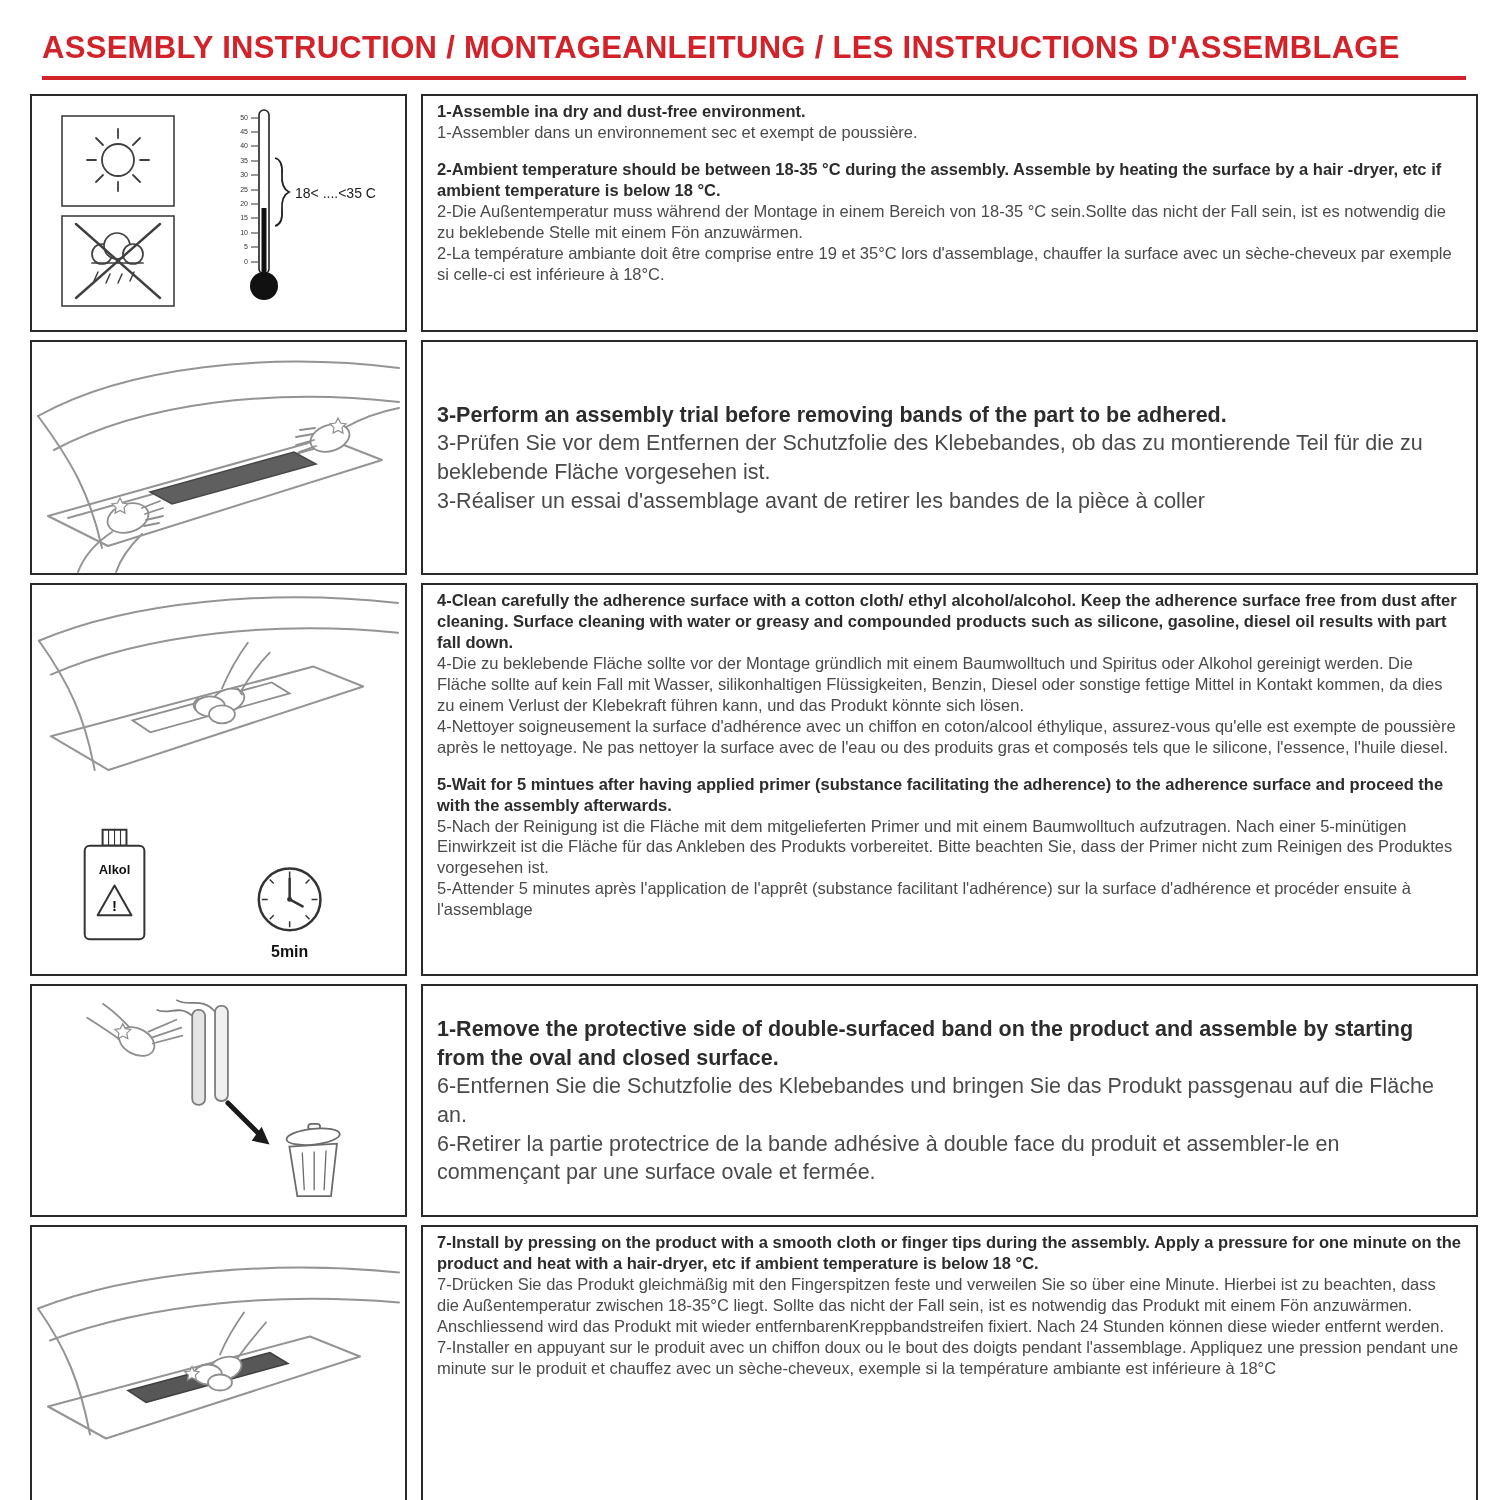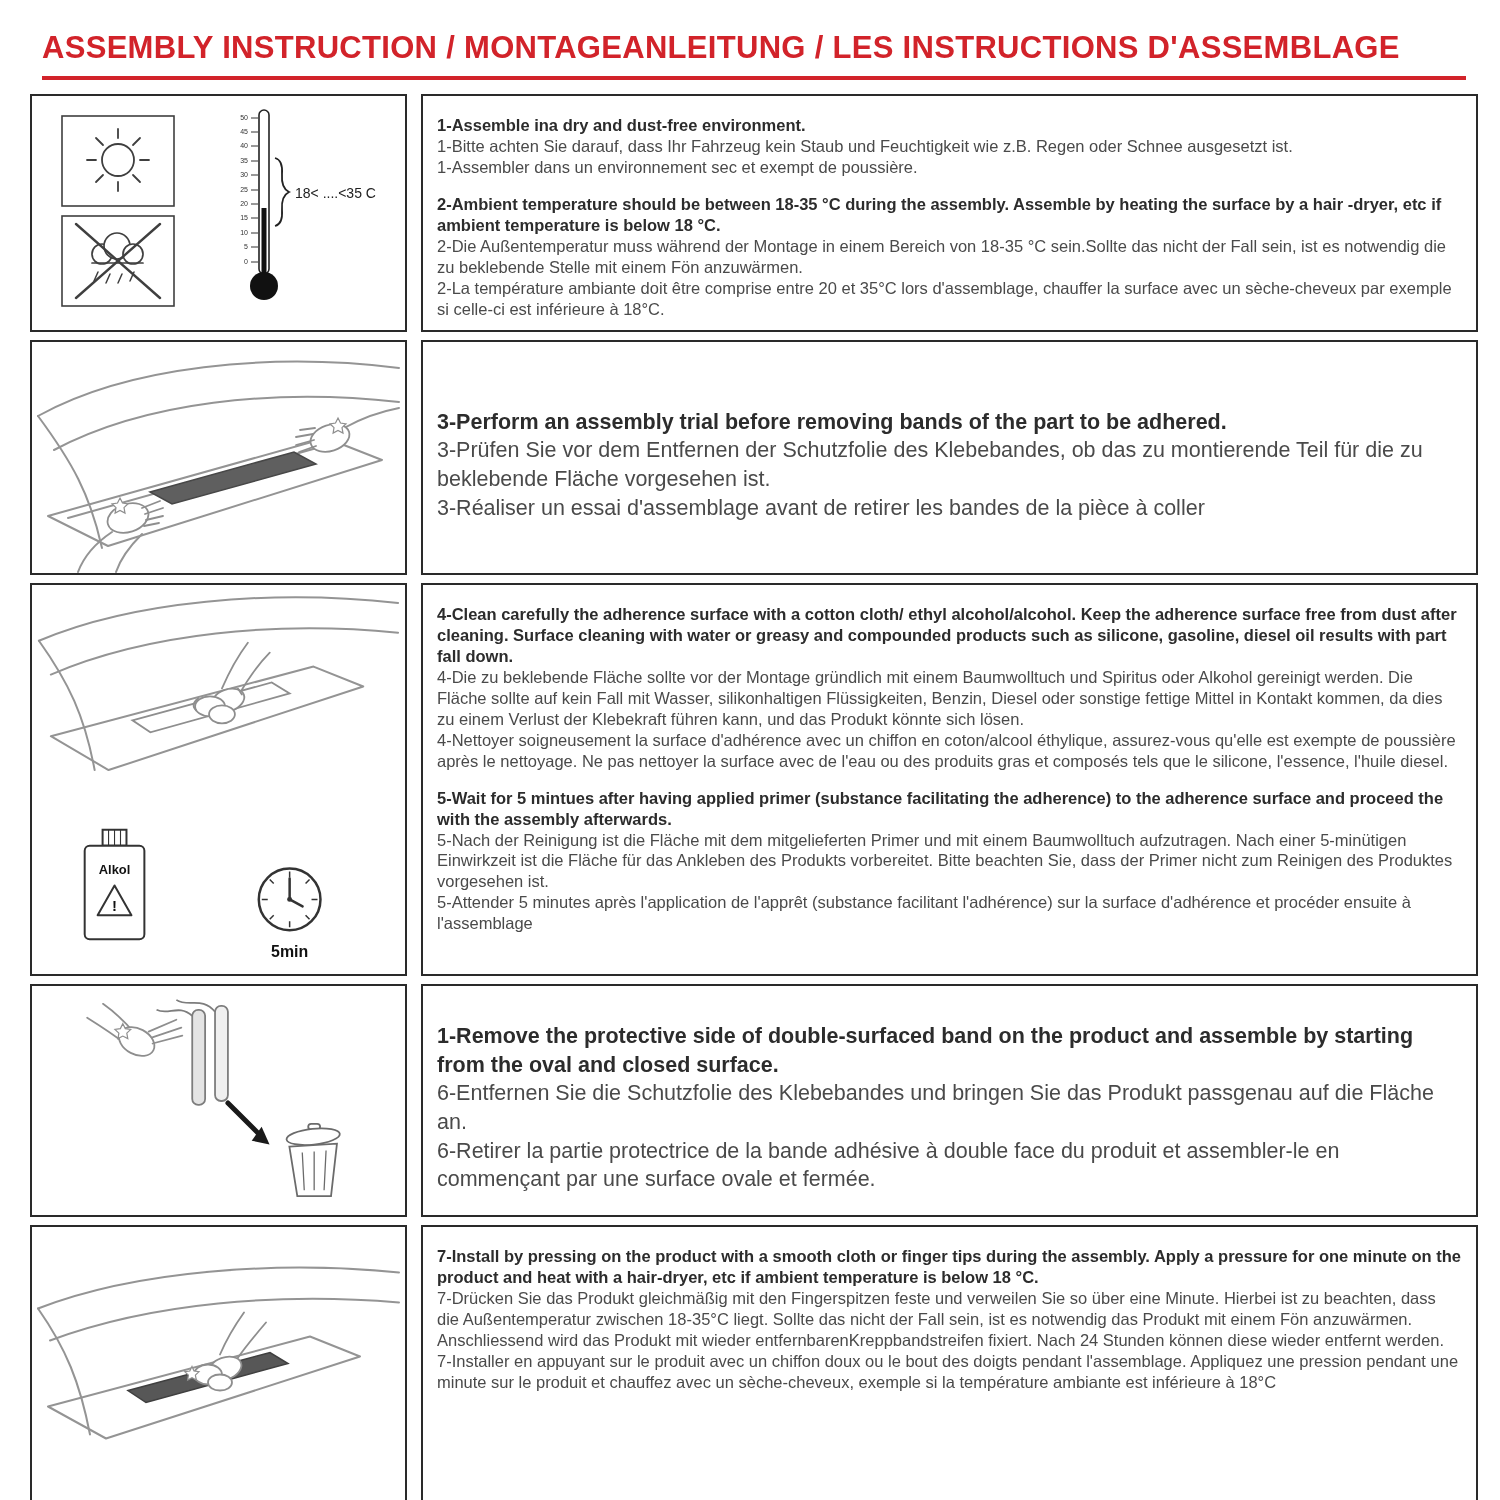--- a/index.html
+++ b/index.html
@@ -15,21 +15,21 @@
     color:#d2232a; letter-spacing:0.3px; border-bottom:4px solid #d2232a;
   }
   .rows { margin-top:14px; }
   .row { display:flex; gap:14px; margin-bottom:8px; }
   .illus {
     width:377px; min-width:377px; border:2px solid #2a2a2a; background:#fff;
     overflow:hidden;
   }
   .illus svg { display:block; width:100%; height:100%; font-family:"Liberation Sans",sans-serif; }
   .textbox {
-    flex:1; border:2px solid #2a2a2a; padding:19px 14px 4px; overflow:hidden; background:#fff;
+    flex:1; border:2px solid #2a2a2a; padding:5px 14px 4px; overflow:hidden; background:#fff;
   }
   .textbox.centered { display:flex; flex-direction:column; justify-content:center; }
   .para { margin:0; color:#4a4a4a; }
   .small .para { font-size:16.5px; line-height:1.27; }
   .large .para { font-size:21.5px; line-height:1.33; }
   .para.bold { font-weight:700; color:#2c2c2c; }
   .gap { margin-top:16px; }
   .r1 { height:238px; } .r2 { height:235px;border-radius:11px; } .r3 { height:393px; }
   .r4 { height:233px; } .r5 { height:282px; }
   .logo-row { display:flex; justify-content:flex-end; padding:2px 4px 0 0; }
@@ -79,25 +79,24 @@
           <rect x="227" y="14" width="10" height="164" rx="5" fill="#fff" stroke="#222" stroke-width="1.6"></rect>
           <rect x="229.5" y="112" width="5" height="70" fill="#111"></rect>
           <circle cx="232" cy="190" r="14" fill="#111"></circle>
           <path d="M243,62 Q251,64 250,78 Q249,92 257,96 Q249,100 250,114 Q251,128 243,130" fill="none" stroke="#222" stroke-width="1.8"></path>
         </g>
         <text x="263" y="102" font-size="14" fill="#222">18&lt; ....&lt;35 C</text>
       </svg>
     </div>
     <div class="textbox small">
       <p class="para bold">1-Assemble ina dry and dust-free environment.</p>
-      <p class="para">1-Bitte achten Sie darauf, dass Ihr Fahrzeug kein Staub und Feuchtigkeit wie z.B. Regen oder Schnee ausgesetzt ist.</p>
       <p class="para">1-Assembler dans un environnement sec et exempt de poussière.</p>
       <p class="para bold gap">2-Ambient temperature should be between 18-35 °C  during the assembly. Assemble by heating the surface by a hair -dryer, etc if ambient temperature is below 18 °C.</p>
       <p class="para">2-Die Außentemperatur muss während der Montage in einem Bereich von 18-35 °C  sein.Sollte das nicht der Fall sein, ist es notwendig die zu beklebende Stelle mit einem Fön anzuwärmen.</p>
-      <p class="para">2-La température ambiante doit être comprise entre 20 et 35°C lors d'assemblage, chauffer la surface avec un sèche-cheveux par exemple si celle-ci est inférieure à 18°C.</p>
+      <p class="para">2-La température ambiante doit être comprise entre 19 et 35°C lors d'assemblage, chauffer la surface avec un sèche-cheveux par exemple si celle-ci est inférieure à 18°C.</p>
     </div>
   </div>
 
   <div class="row r2">
     <div class="illus">
       <svg viewBox="0 0 373 231">
         <g stroke="#949494" stroke-width="2" fill="none" stroke-linecap="round" stroke-linejoin="round">
           <path d="M6,74 C96,24 238,10 367,26"></path>
           <path d="M22,108 C112,60 242,46 367,60"></path>
           <path d="M6,74 C40,120 58,152 70,206"></path>

